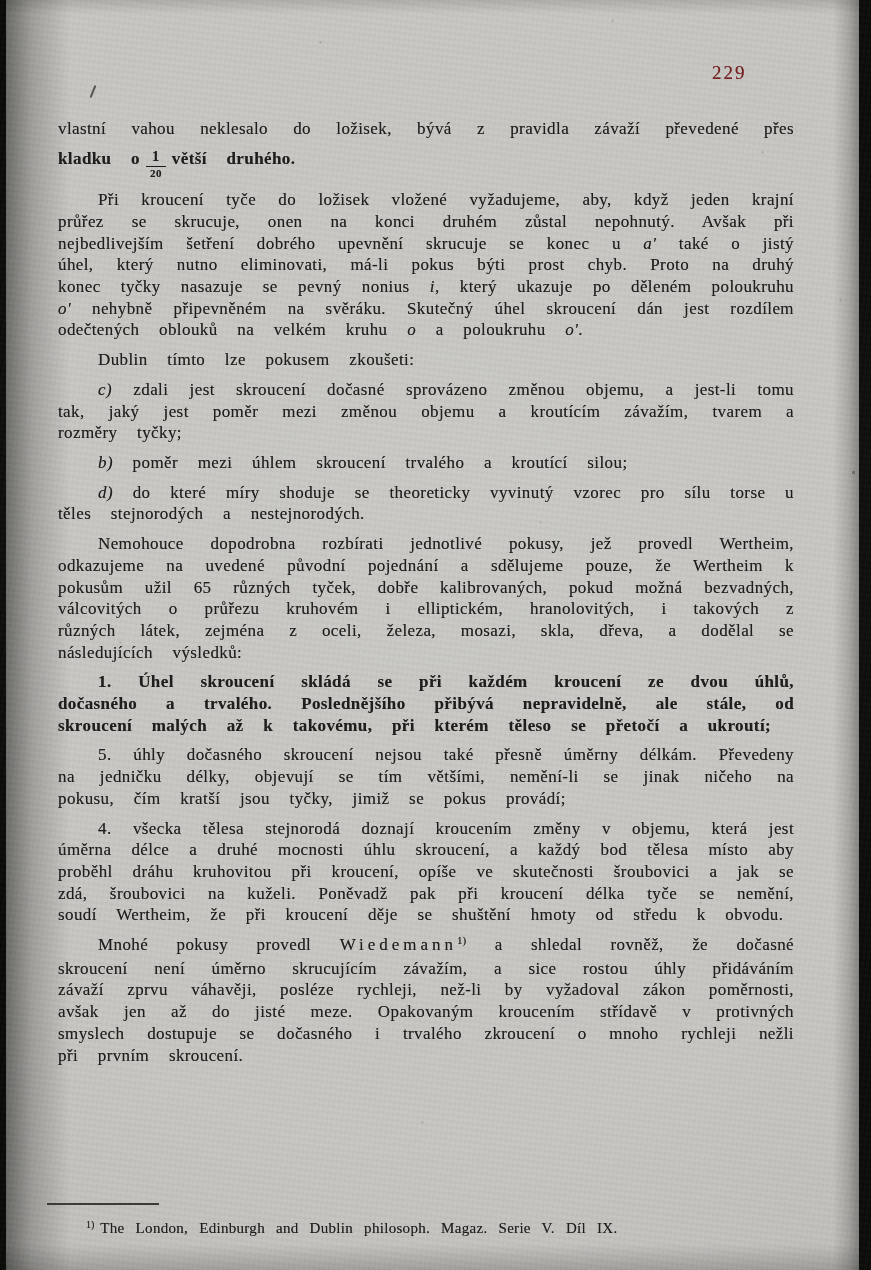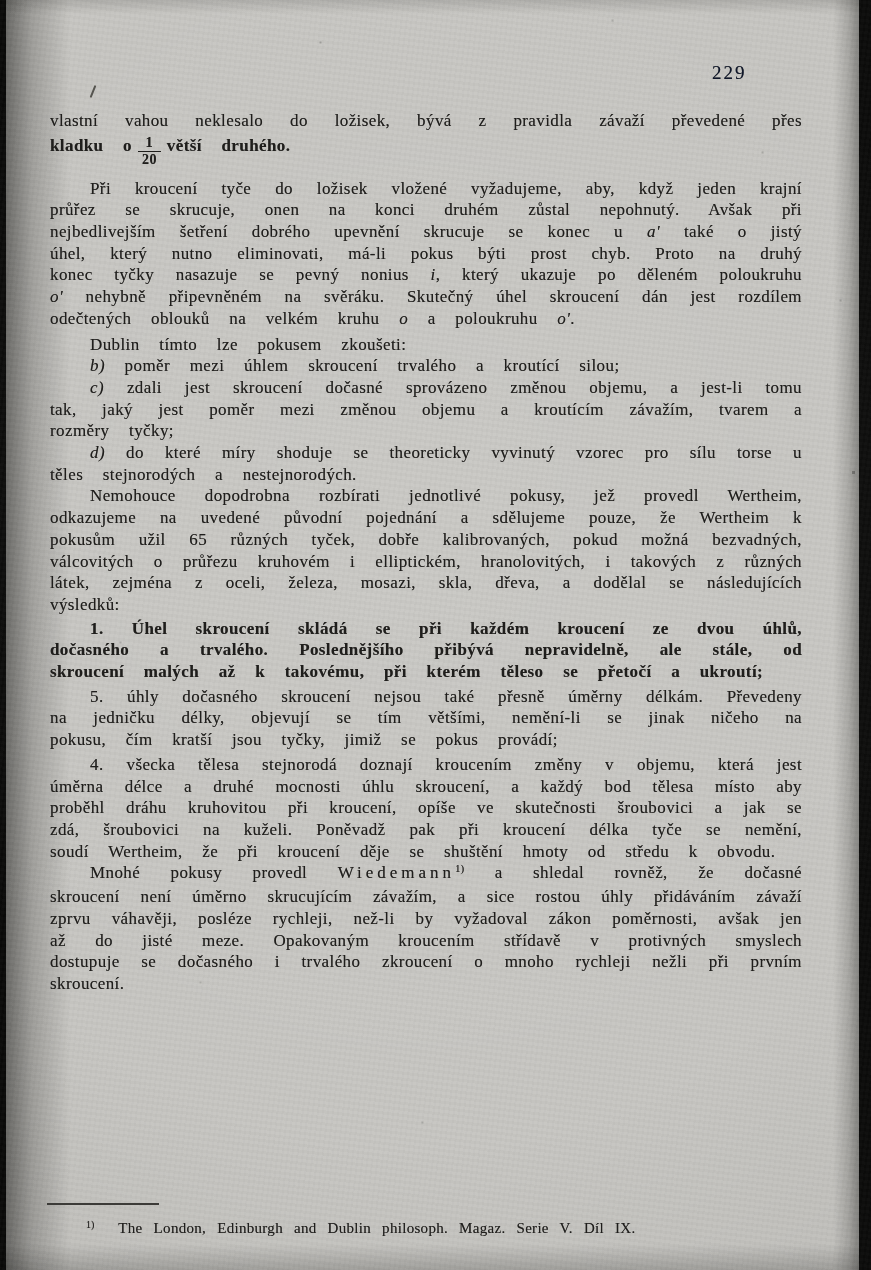--- a/index.html
+++ b/index.html
@@ -29,47 +29,47 @@
   .speck{position:absolute;left:0;top:0;width:1px;height:1px;background:transparent;pointer-events:none;
     box-shadow:
       320px 42px 0 0.5px rgba(70,70,66,.30), 612px 20px 0 0.5px rgba(90,90,86,.25),
       853px 472px 0 1px rgba(60,60,58,.45), 840px 300px 0 0.5px rgba(90,90,86,.30),
       120px 642px 0 0.5px rgba(90,90,86,.28), 700px 902px 0 0.5px rgba(90,90,86,.22),
       422px 1122px 0 0.5px rgba(90,90,86,.25), 200px 982px 0 0.5px rgba(80,80,76,.20),
       762px 152px 0 0.5px rgba(80,80,76,.25), 540px 522px 0 0.5px rgba(80,80,76,.18);}
   .ink-mark{position:absolute;left:92px;top:85px;width:2px;height:13px;background:#55544f;
     transform:rotate(22deg);border-radius:1px;}
 
-  .page-number{position:absolute;left:712px;top:62px;font-size:19px;letter-spacing:2px;color:#0f172a;
+  .page-number{position:absolute;left:712px;top:62px;font-size:19px;letter-spacing:2px;color:#7f1d1d;
     text-shadow:0 0 0.6px rgba(30,29,27,0.55);}
 
   .text-column{
     position:absolute;left:50px;top:110px;width:752px;
     font-size:17px;line-height:21.7px;text-align:justify;
     word-spacing:15px;letter-spacing:0.4px;
     text-shadow:0 0 0.6px rgba(31,30,28,0.5);
     hyphens:none;
   }
-  .par{margin:0;}
+  .par{margin:8px;}
   .par.ind{text-indent:40px;}
   .par.jlast{text-align-last:justify;}
   .seg-i{font-style:italic;}
   .seg-sp{letter-spacing:4px;}
   .seg-sup{font-size:11px;position:relative;top:-6px;letter-spacing:0;}
   .frac{display:inline-block;vertical-align:-13px;text-align:center;margin:0 6px;line-height:1.05;
     word-spacing:normal;}
   .fnum{display:block;font-size:14.5px;padding:0 4px 1px;}
-  .fden{display:block;font-size:14px;border-top:1.2px solid #1f1e1c;padding:1px 4px 0;}
+  .fden{display:block;font-size:11px;border-top:1.2px solid #1f1e1c;padding:1px 4px 0;}
 
   .footnote-rule{position:absolute;left:47px;top:1203px;width:112px;height:2px;background:#3c3b38;}
   .footnote{position:absolute;left:50px;top:1218px;width:730px;
     font-size:15px;line-height:20px;word-spacing:7px;letter-spacing:0.3px;
     padding-left:36px;text-shadow:0 0 0.5px rgba(31,30,28,0.5);}
   .footnote .seg-sup{top:-5px;font-size:10px;}
-  .fn-text{margin-left:24px;}
+  .fn-text{margin-left:6px;}
 </style>
 </head>
 <body>
 
 <div class="scan">
   <div class="edge-left-shadow"></div>
   <div class="edge-right-shadow"></div>
   <div class="edge-top-shadow"></div>
   <div class="edge-bottom-shadow"></div>
   <div class="edge-left-black"></div>
@@ -79,22 +79,22 @@
   <div class="speck"></div>
   <div class="ink-mark"></div>
 
   <div class="page-number">229</div>
 
   <div class="text-column">
       <p class="par jlast"><span>vlastní vahou neklesalo do ložisek, bývá z pravidla závaží převedené přes</span></p>
       <p class="par" style="margin-top: 3px; font-weight: bold;"><span>kladku o</span><span class="frac"><span class="fnum">1</span><span class="fden">20</span></span><span>větší druhého.</span></p>
       <p class="par ind" style="margin-top: 10px;"><span>Při kroucení tyče do ložisek vložené vyžadujeme, aby, když jeden krajní průřez se skrucuje, onen na konci druhém zůstal nepohnutý. Avšak při nejbedlivejším šetření dobrého upevnění skrucuje se konec u </span><span class="seg-i">a'</span><span> také o jistý úhel, který nutno eliminovati, má-li pokus býti prost chyb. Proto na druhý konec tyčky nasazuje se pevný nonius </span><span class="seg-i">i</span><span>, který ukazuje po děleném poloukruhu </span><span class="seg-i">o'</span><span> nehybně připevněném na svěráku. Skutečný úhel skroucení dán jest rozdílem odečtených oblouků na velkém kruhu </span><span class="seg-i">o</span><span> a poloukruhu </span><span class="seg-i">o'</span><span>.</span></p>
       <p class="par ind" style="margin-top: 4px;"><span>Dublin tímto lze pokusem zkoušeti:</span></p>
+      <p class="par ind"><span class="seg-i">c)</span><span> zdali jest skroucení dočasné sprovázeno změnou objemu, a jest-li tomu tak, jaký jest poměr mezi změnou objemu a kroutícím závažím, tvarem a rozměry tyčky;</span></p>
       <p class="par ind"><span class="seg-i">b)</span><span> poměr mezi úhlem skroucení trvalého a kroutící silou;</span></p>
-      <p class="par ind"><span class="seg-i">c)</span><span> zdali jest skroucení dočasné sprovázeno změnou objemu, a jest-li tomu tak, jaký jest poměr mezi změnou objemu a kroutícím závažím, tvarem a rozměry tyčky;</span></p>
       <p class="par ind"><span class="seg-i">d)</span><span> do které míry shoduje se theoreticky vyvinutý vzorec pro sílu torse u těles stejnorodých a nestejnorodých.</span></p>
       <p class="par ind"><span>Nemohouce dopodrobna rozbírati jednotlivé pokusy, jež provedl Wertheim, odkazujeme na uvedené původní pojednání a sdělujeme pouze, že Wertheim k pokusům užil 65 různých tyček, dobře kalibrovaných, pokud možná bezvadných, válcovitých o průřezu kruhovém i elliptickém, hranolovitých, i takových z různých látek, zejména z oceli, železa, mosazi, skla, dřeva, a dodělal se následujících výsledků:</span></p>
       <p class="par ind" style="margin-top: 2px; font-weight: bold;"><span>1. Úhel skroucení skládá se při každém kroucení ze dvou úhlů, dočasného a trvalého. Poslednějšího přibývá nepravidelně, ale stále, od skroucení malých až k takovému, při kterém těleso se přetočí a ukroutí;</span></p>
       <p class="par ind" style="margin-top: 3px;"><span>5. úhly dočasného skroucení nejsou také přesně úměrny délkám. Převedeny na jedničku délky, objevují se tím většími, nemění-li se jinak ničeho na pokusu, čím kratší jsou tyčky, jimiž se pokus provádí;</span></p>
       <p class="par ind" style="margin-top: 3px;"><span>4. všecka tělesa stejnorodá doznají kroucením změny v objemu, která jest úměrna délce a druhé mocnosti úhlu skroucení, a každý bod tělesa místo aby proběhl dráhu kruhovitou při kroucení, opíše ve skutečnosti šroubovici a jak se zdá, šroubovici na kuželi. Poněvadž pak při kroucení délka tyče se nemění, soudí Wertheim, že při kroucení děje se shuštění hmoty od středu k obvodu.</span></p>
       <p class="par ind"><span>Mnohé pokusy provedl </span><span class="seg-sp">Wiedemann</span><span class="seg-sup">1)</span><span> a shledal rovněž, že dočasné skroucení není úměrno skrucujícím závažím, a sice rostou úhly přidáváním závaží zprvu váhavěji, posléze rychleji, než-li by vyžadoval zákon poměrnosti, avšak jen až do jisté meze. Opakovaným kroucením střídavě v protivných smyslech dostupuje se dočasného i trvalého zkroucení o mnoho rychleji nežli při prvním skroucení.</span></p>
     </div>
 
   <div class="footnote-rule"></div>
   <div class="footnote">

